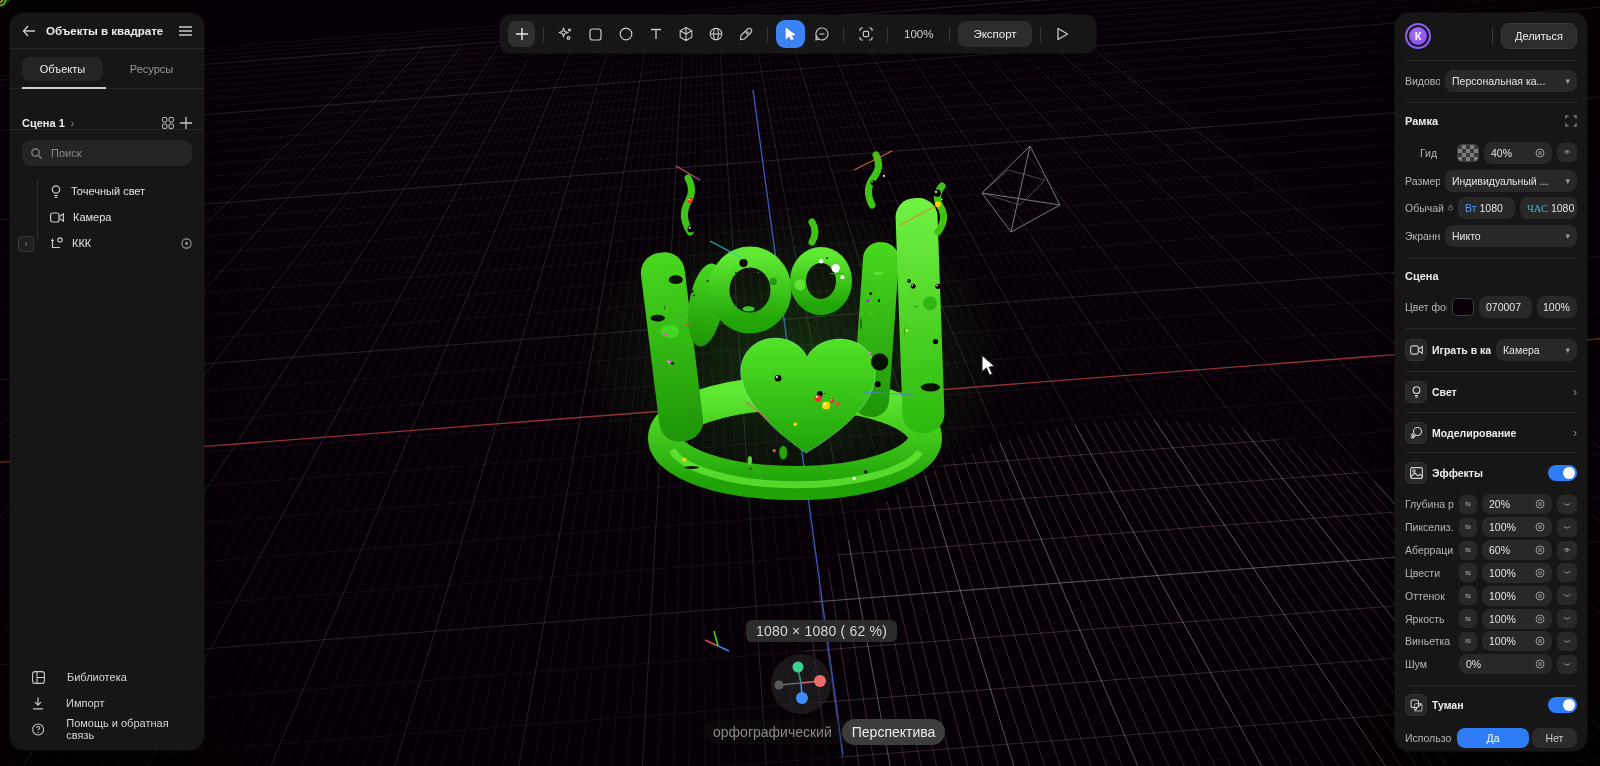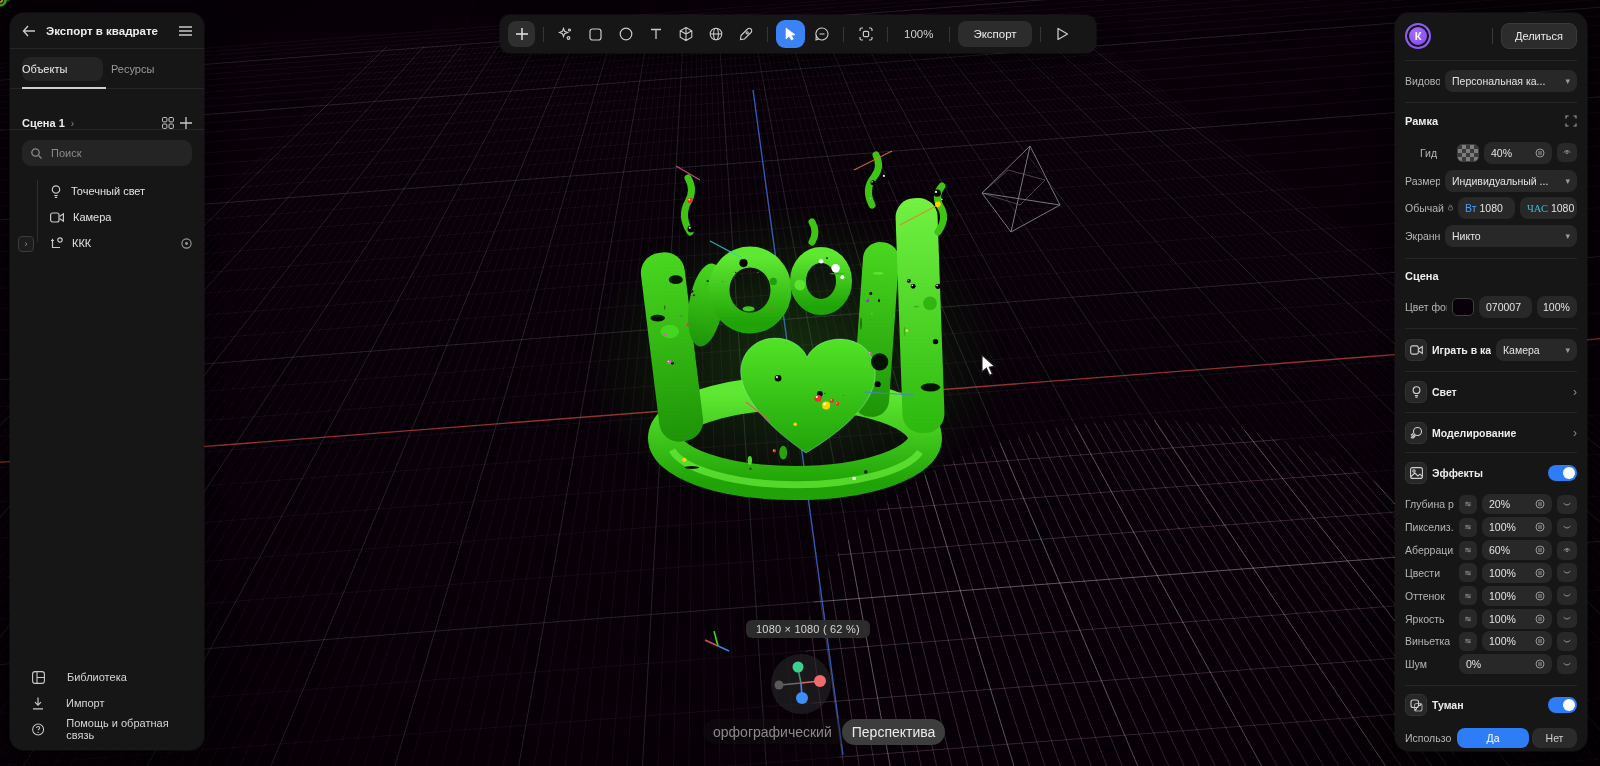--- a/index.html
+++ b/index.html
@@ -5,38 +5,38 @@
   html,body{margin:0;padding:0;background:#070007;}
   body{width:1600px;height:766px;position:relative;overflow:hidden;
        font-family:"Liberation Sans",sans-serif;color:#ddd;-webkit-font-smoothing:antialiased;}
   .abs{position:absolute;}
   
   #viewport{position:absolute;inset:0;overflow:hidden;}
   #scene{position:absolute;left:0;top:0;}
   .vignette{position:absolute;inset:0;pointer-events:none;
     background:radial-gradient(1150px 680px at 48% 44%, transparent 55%, rgba(0,0,0,.45) 100%);}
   .size-badge{position:absolute;left:746px;top:620px;background:rgba(46,46,46,.94);color:#d6d6d6;
-    font-size:11px;padding:3px 10px;border-radius:6px;letter-spacing:.2px;}
+    font-size:14px;padding:3px 10px;border-radius:6px;letter-spacing:.2px;}
   .nav-gizmo{position:absolute;left:771px;top:654px;width:60px;height:60px;border-radius:50%;
     background:rgba(42,42,42,.55);}
   .proj-toggle{position:absolute;left:703px;top:719px;display:flex;align-items:center;height:25px;
     background:rgba(20,20,20,.35);border-radius:13px;font-size:14px;}
   .proj-toggle .seg{padding:5px 10px;color:#8a8a8a;border-radius:13px;white-space:nowrap;}
   .proj-toggle .seg.active{background:#3d3d3d;color:#ececec;}
   
   .panel{position:absolute;background:#161616;border-radius:14px;
     box-shadow:0 0 0 1px rgba(255,255,255,.045), 0 10px 30px rgba(0,0,0,.55);}
   .hr{height:1px;background:#262626;margin:0;}
   
   #sidebar{left:10px;top:13px;width:194px;height:737px;font-size:11px;}
   #sidebar .head{display:flex;align-items:center;height:35px;padding:0 12px;gap:10px;}
   #sidebar .title{font-weight:bold;color:#ececec;font-size:11.5px;flex:1;white-space:nowrap;}
   .ghost-btn{background:none;border:none;color:#c9c9c9;padding:0;display:flex;align-items:center;cursor:default;}
   #sidebar .tabs{display:flex;align-items:center;height:39px;padding:0 12px;gap:8px;position:relative;}
-  .tab{flex:1;padding:6px 0;color:#9a9a9a;border-radius:8px;}
+  .tab{flex:1;text-align:center;padding:6px 0;color:#9a9a9a;border-radius:8px;}
   .tab.active{background:#242424;color:#ececec;}
   .tab-underline{position:absolute;left:12px;bottom:-1px;width:84px;height:2px;background:#cfcfcf;z-index:1;}
   .scene-row{display:flex;align-items:flex-end;height:40px;padding:0 12px;gap:6px;}
   .scene-row .lbl{font-weight:bold;color:#ececec;}
   .scene-row .chev{color:#8a8a8a;font-size:10px;}
   .scene-row .sp{flex:1;}
   .search{margin:10px 12px 8px;display:flex;align-items:center;gap:7px;background:#242424;
     border-radius:9px;height:26px;padding:0 9px;}
   .search input{background:none;border:none;outline:none;color:#ddd;font-size:11px;width:120px;
     font-family:"Liberation Sans",sans-serif;}
@@ -878,21 +878,21 @@
   </svg>
 </div>
 
 <div id="sidebar" class="panel">
   <div class="head">
     <button class="ghost-btn">
       <svg width="14" height="12" viewBox="0 0 14 12" fill="none" stroke="currentColor" stroke-width="1.4">
         <path d="M6 1 L1.5 6 L6 11 M1.5 6 H13"></path>
       </svg>
     </button>
-    <div class="title">Экспорт в квадрате</div>
+    <div class="title">Объекты в квадрате</div>
     <button class="ghost-btn">
       <svg width="13" height="10" viewBox="0 0 13 10" stroke="currentColor" stroke-width="1.3">
         <path d="M0 1 H13 M0 5 H13 M0 9 H13"></path>
       </svg>
     </button>
   </div>
   <div class="hr"></div>
   <div class="tabs">
     <div class="tab active">Объекты</div>
     <div class="tab">Ресурсы</div>

